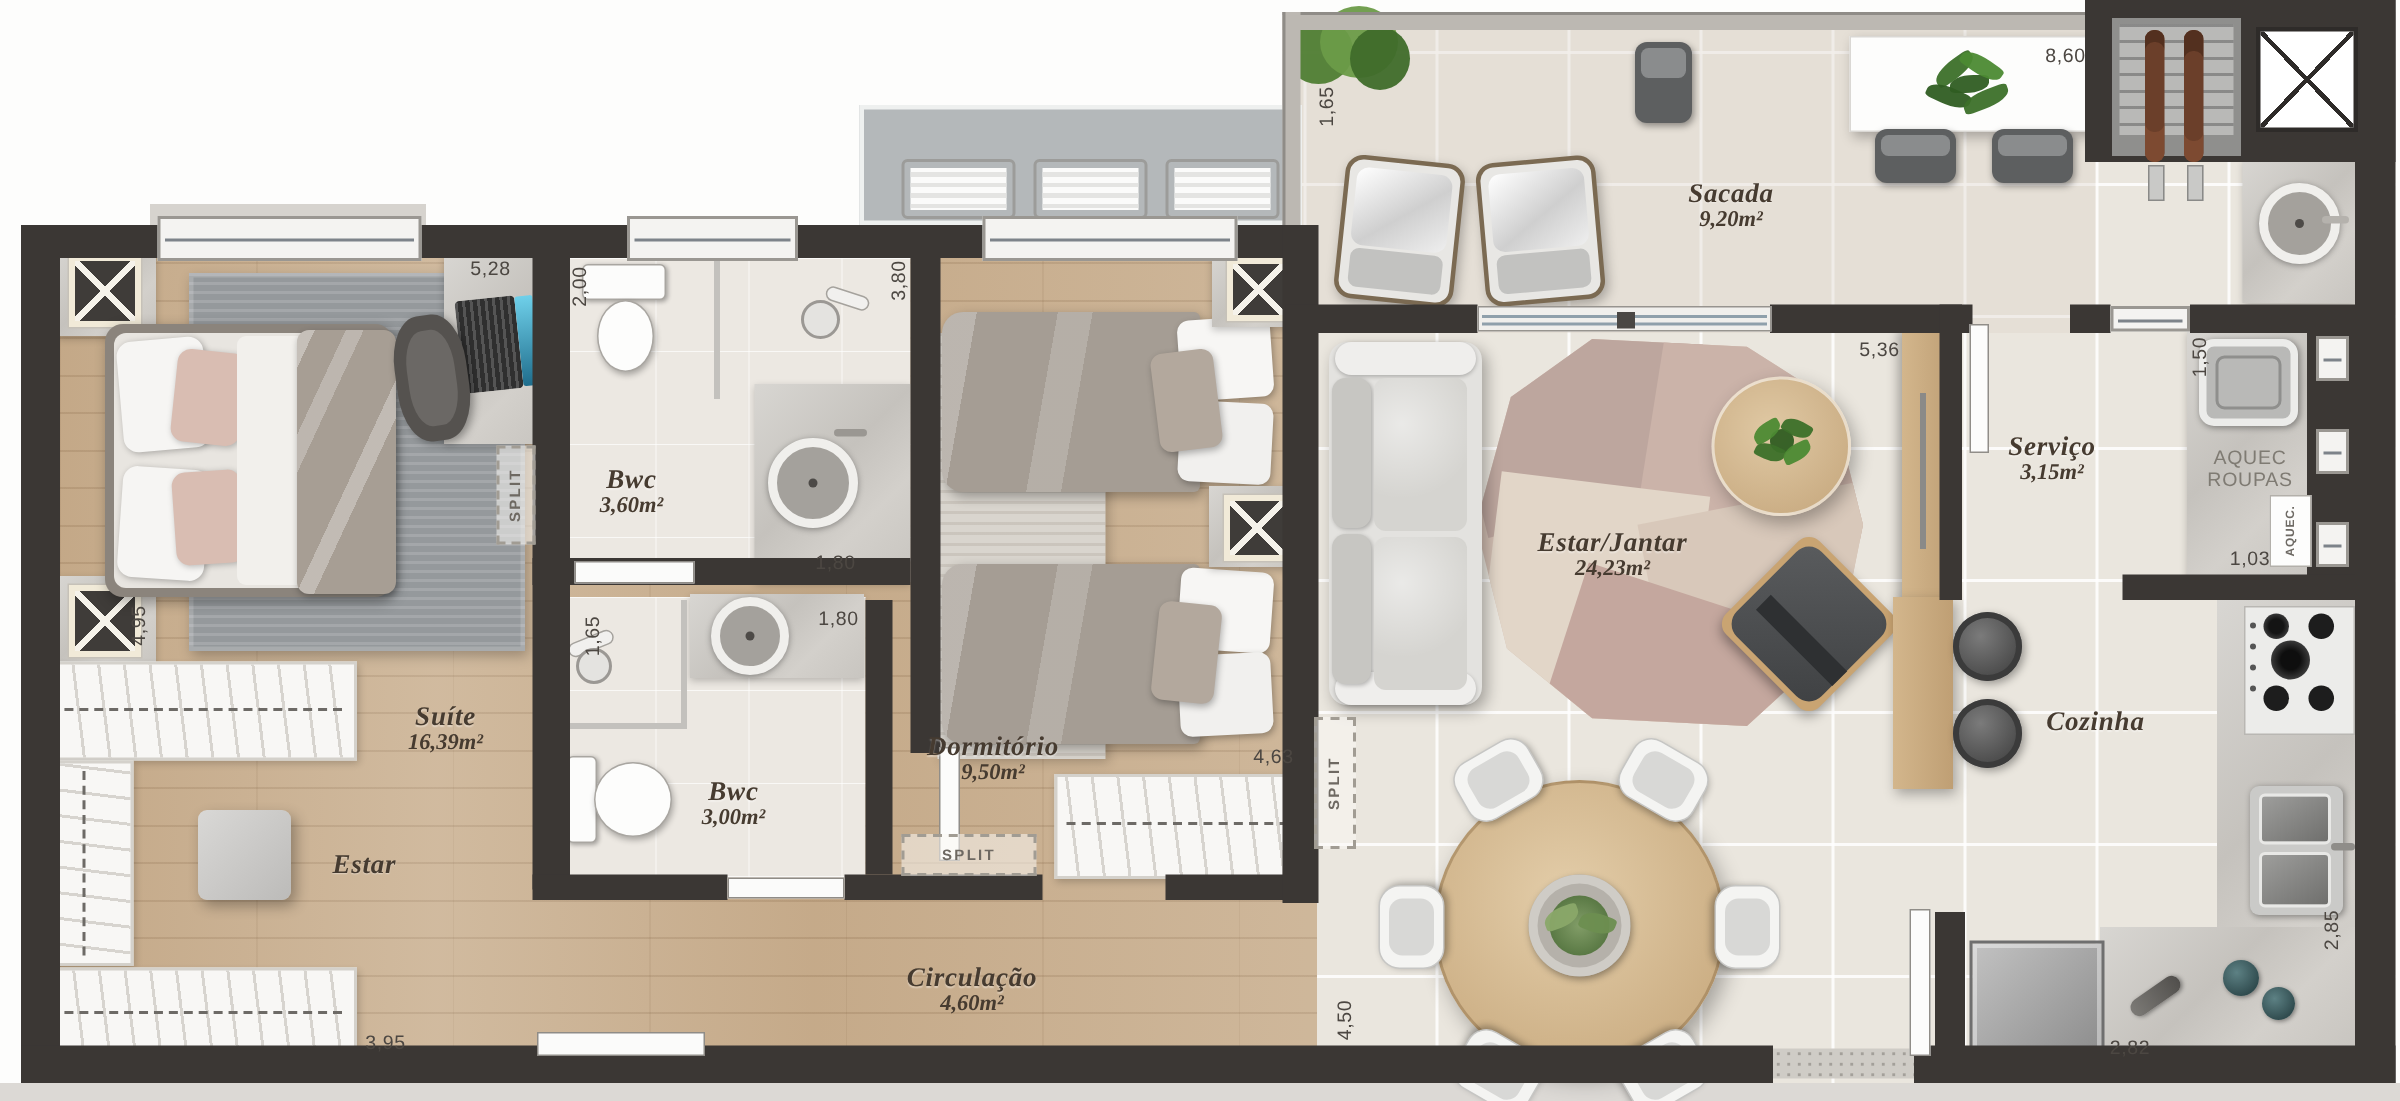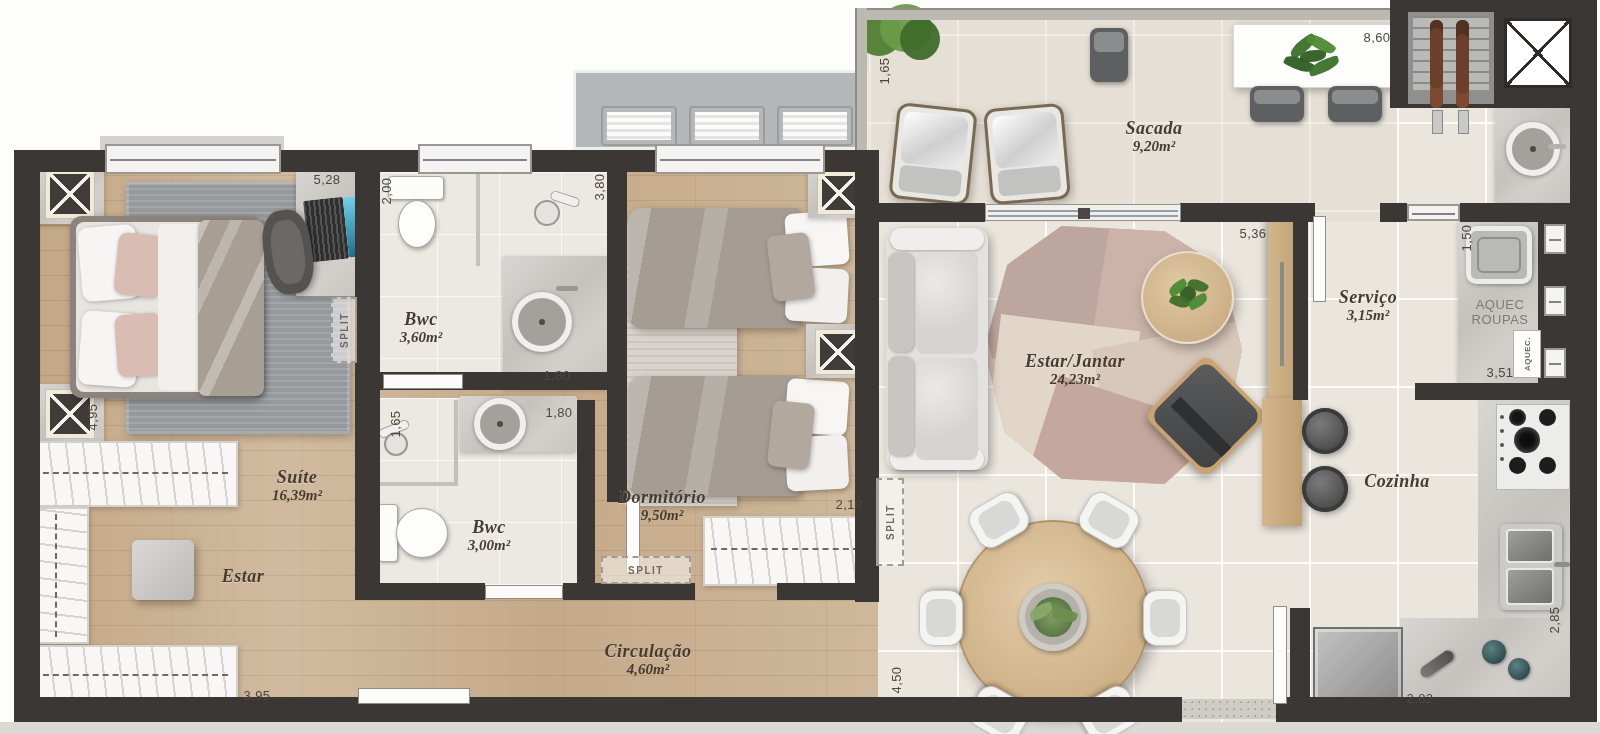--- a/index.html
+++ b/index.html
@@ -378,24 +378,24 @@
       <div class="dim" style="left: 327px; top: 179px; transform: translate(-50%, -50%) rotate(0deg);">5,28</div>
       <div class="dim" style="left: 386px; top: 191px; transform: translate(-50%, -50%) rotate(-90deg);">2,00</div>
       <div class="dim" style="left: 599px; top: 187px; transform: translate(-50%, -50%) rotate(-90deg);">3,80</div>
       <div class="dim" style="left: 884px; top: 71px; transform: translate(-50%, -50%) rotate(-90deg);">1,65</div>
       <div class="dim" style="left: 1377px; top: 37px; transform: translate(-50%, -50%) rotate(0deg);">8,60</div>
       <div class="dim" style="left: 92px; top: 417px; transform: translate(-50%, -50%) rotate(-90deg);">4,95</div>
       <div class="dim" style="left: 257px; top: 695px; transform: translate(-50%, -50%) rotate(0deg);">3,95</div>
       <div class="dim" style="left: 557px; top: 375px; transform: translate(-50%, -50%) rotate(0deg);">1,80</div>
       <div class="dim" style="left: 395px; top: 424px; transform: translate(-50%, -50%) rotate(-90deg);">1,65</div>
       <div class="dim" style="left: 559px; top: 412px; transform: translate(-50%, -50%) rotate(0deg);">1,80</div>
-      <div class="dim" style="left: 849px; top: 504px; transform: translate(-50%, -50%) rotate(0deg);">2,19</div>
+      <div class="dim" style="left: 849px; top: 504px; transform: translate(-50%, -50%) rotate(0deg);">4,63</div>
       <div class="dim" style="left: 1253px; top: 233px; transform: translate(-50%, -50%) rotate(0deg);">5,36</div>
       <div class="dim" style="left: 1466px; top: 238px; transform: translate(-50%, -50%) rotate(-90deg);">1,50</div>
-      <div class="dim" style="left: 1500px; top: 372px; transform: translate(-50%, -50%) rotate(0deg);">3,51</div>
+      <div class="dim" style="left: 1500px; top: 372px; transform: translate(-50%, -50%) rotate(0deg);">1,03</div>
       <div class="dim" style="left: 1554px; top: 620px; transform: translate(-50%, -50%) rotate(-90deg);">2,85</div>
       <div class="dim" style="left: 1420px; top: 698px; transform: translate(-50%, -50%) rotate(0deg);">2,82</div>
       <div class="dim" style="left: 896px; top: 680px; transform: translate(-50%, -50%) rotate(-90deg);">4,50</div>
       <div class="splitbox v" style="left: 331px; top: 297px; width: 26px; height: 66px;">SPLIT</div>
       <div class="splitbox" style="left: 601px; top: 556px; width: 90px; height: 28px;">SPLIT</div>
       <div class="splitbox v" style="left: 876px; top: 478px; width: 28px; height: 88px;">SPLIT</div>
     </div>
 </div>
 
 </body></html>

